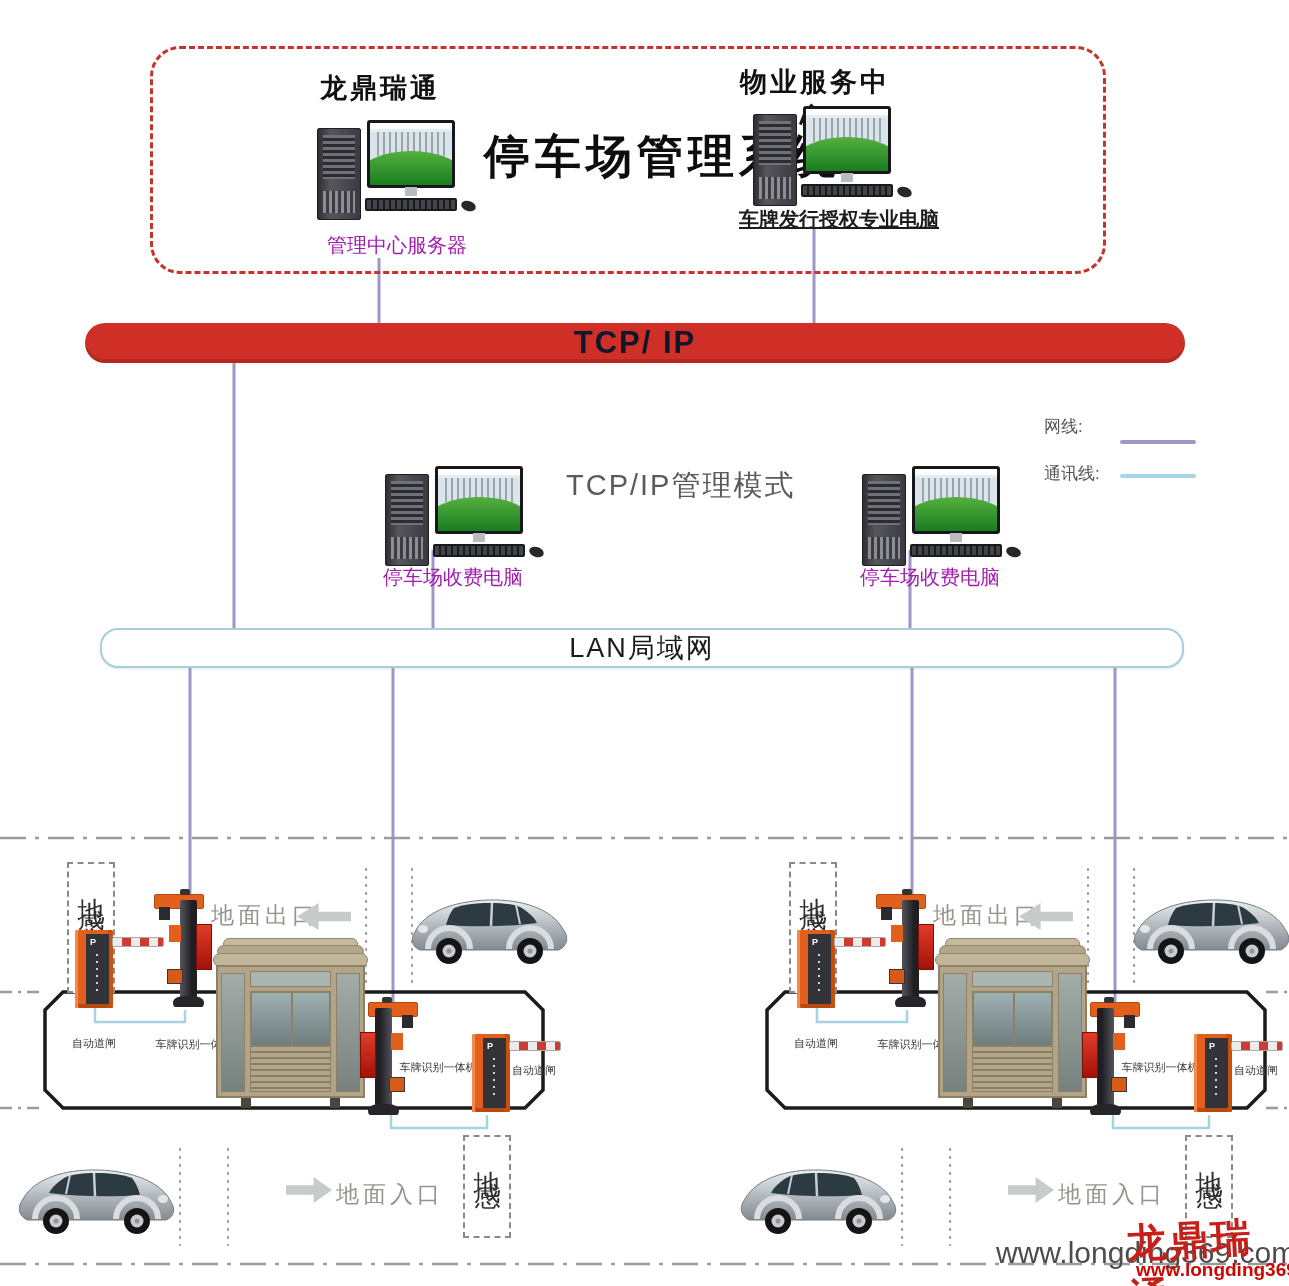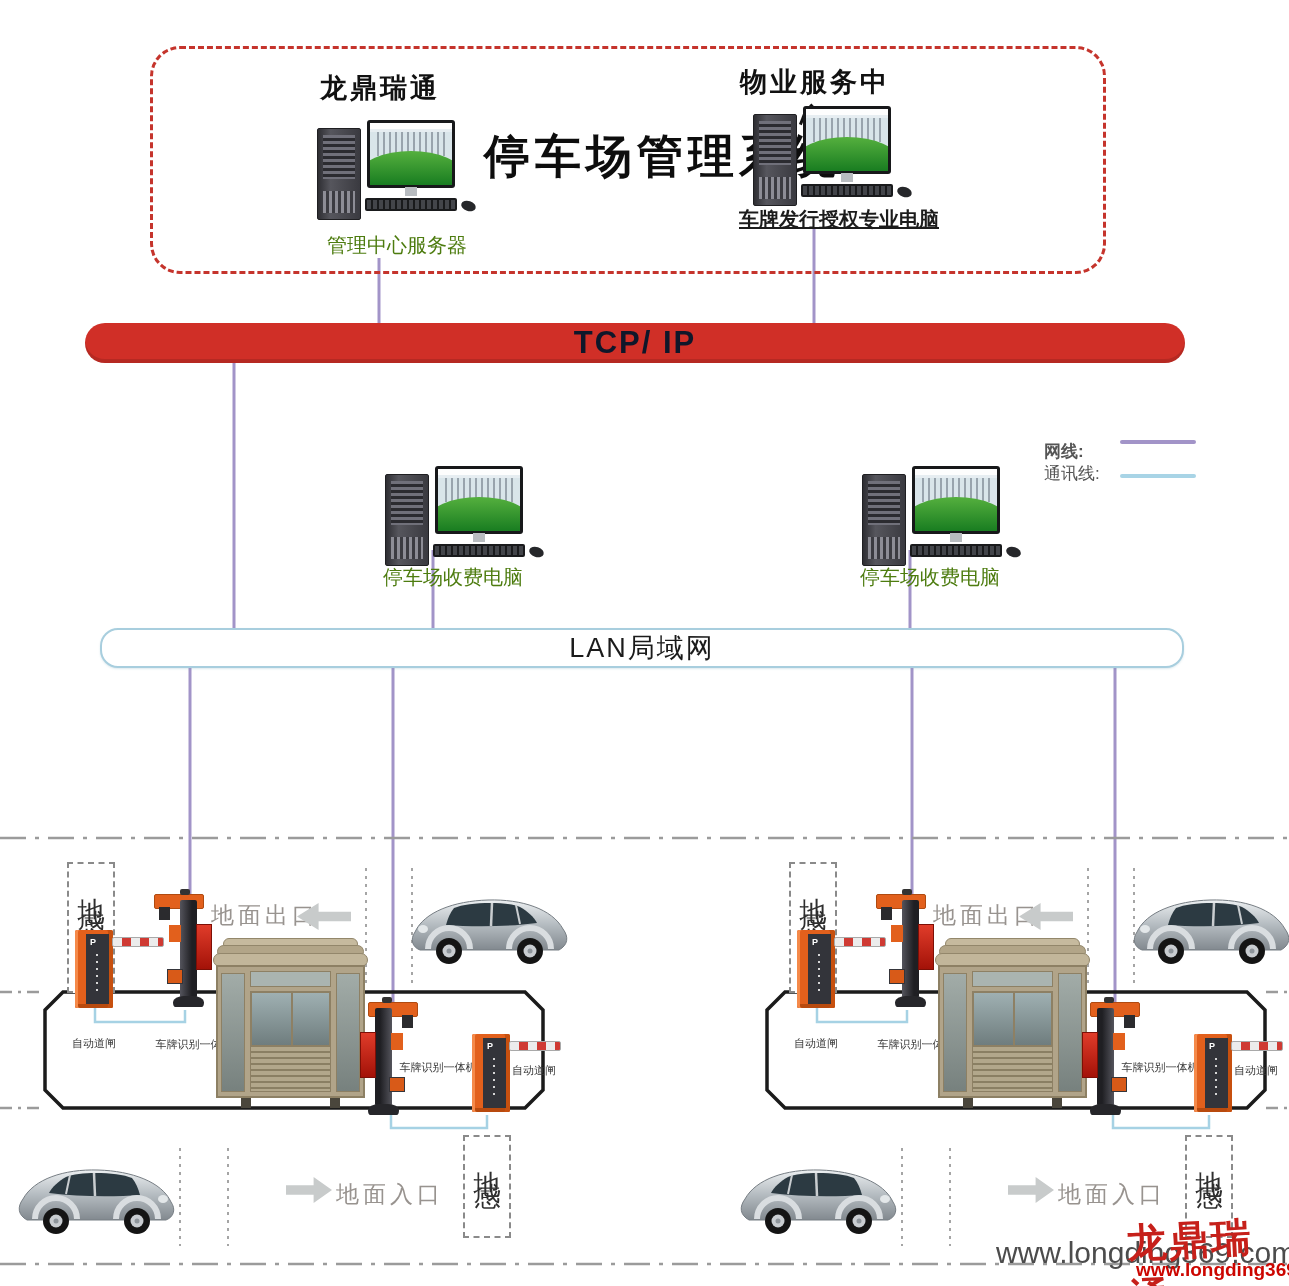--- a/index.html
+++ b/index.html
@@ -29,21 +29,21 @@
         background:linear-gradient(#fdfdfd 0 6px,#e6edf1 6px 9px,#d9e5ea 9px 100%);}
   .screen .skyline{position:absolute;left:8%;right:8%;top:9px;height:24px;
         background:repeating-linear-gradient(90deg,rgba(110,120,132,.6) 0 2px,transparent 2px 6px);}
   .screen .hill{position:absolute;bottom:-2px;left:-12%;width:124%;height:58%;
         border-radius:55% 55% 0 0/70% 70% 0 0;background:linear-gradient(#55b03e,#157a1f);}
   .stand{left:88px;top:67px;width:12px;height:9px;background:#b8bcc0;}
   .kb{left:48px;top:78px;width:92px;height:13px;background:#191a1c;border-radius:2px;}
   .kb:before{content:"";position:absolute;inset:2px;
         background:repeating-linear-gradient(90deg,#43454a 0 4px,#191a1c 4px 6px);}
   .mouse{left:144px;top:81px;width:15px;height:10px;border-radius:60%;background:#26272a;transform:rotate(18deg);}
-  .dev-label{font-size:20px;color:#4d7c0f;text-align:center;z-index:3;}
+  .dev-label{font-size:20px;color:#a21caf;text-align:center;z-index:3;}
   .dev-label.serifb{font-family:"Liberation Serif",serif;font-weight:700;color:#1c1c1c;}
 
   
   .tcp-bar{left:85px;top:323px;width:1100px;height:40px;background:#d02f27;border-radius:20px;z-index:2;
         box-shadow:inset 0 -4px 0 rgba(0,0,0,.12);display:flex;align-items:center;justify-content:center;}
   .tcp-bar span{color:#0f172a;font-size:31px;font-weight:700;letter-spacing:2px;}
   .lan-bar{left:100px;top:628px;width:1080px;height:36px;background:#fff;border:2px solid #a8cede;border-radius:18px;
         z-index:2;display:flex;align-items:center;justify-content:center;box-shadow:0 1px 2px rgba(120,170,190,.25);}
   .lan-bar span{color:#1b1b1b;font-size:27px;letter-spacing:2px;}
   .mode-title{left:566px;top:466px;font-size:29px;color:#5a5a5a;letter-spacing:2px;z-index:2;}
@@ -222,25 +222,26 @@
     <div class="stand"></div>
     <div class="kb"></div>
     <div class="mouse"></div>
   </div>
   <div class="abs dev-label serifb" style="left:729px;top:206px;width:220px;text-decoration:underline;">车牌发行授权专业电脑</div>
 
   <div class="abs tcp-bar">
     <span>TCP/ IP</span>
   </div>
 
-  <div class="abs legend-label" style="left:1044px;top:440px;font-weight:bold;">网线:</div>
+  <div class="abs legend-label" style="left:1044px;top:415px;">网线:</div>
   <div class="abs swatch net" style="left:1120px;top:440px;"></div>
   <div class="abs legend-label" style="left:1044px;top:462px;">通讯线:</div>
   <div class="abs swatch comm" style="left:1120px;top:474px;"></div>
 
+  <div class="abs mode-title">TCP/IP管理模式</div>
 
   <div class="abs computer" style="left:385px;top:466px;">
     <div class="tower"></div>
     <div class="monitor">
       <div class="screen">
           <span class="skyline abs"></span>
         <span class="hill abs"></span>
         </div>
     </div>
     <div class="stand"></div>

